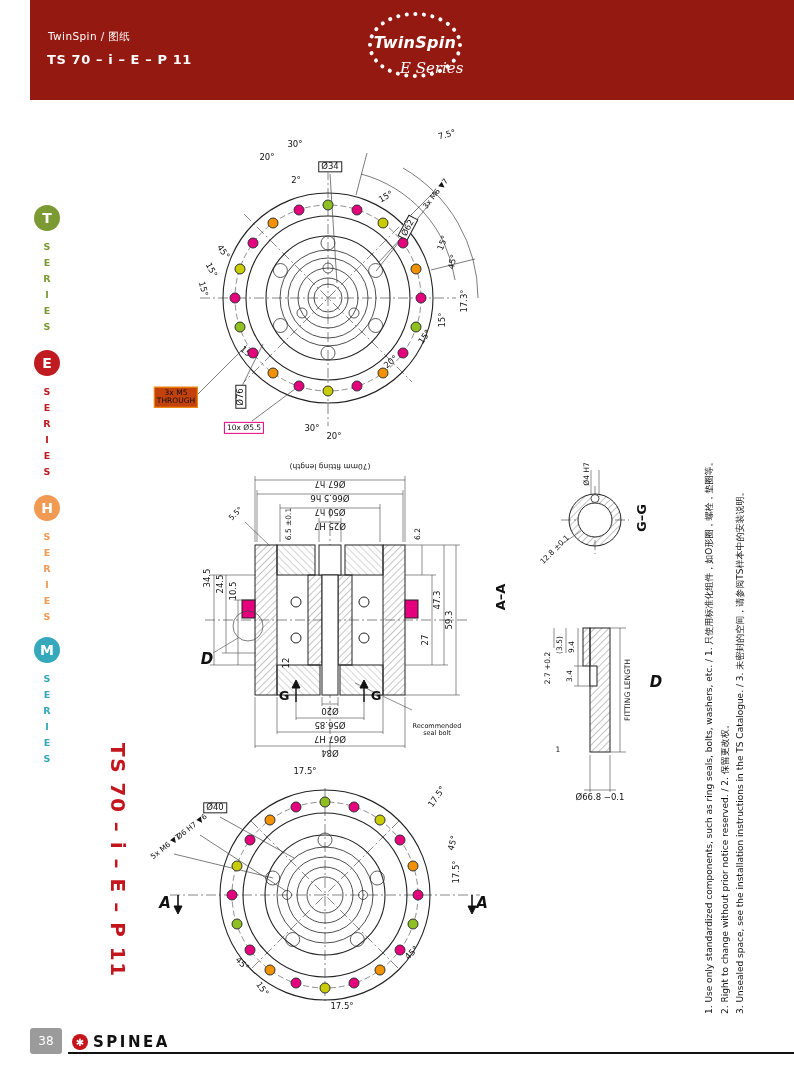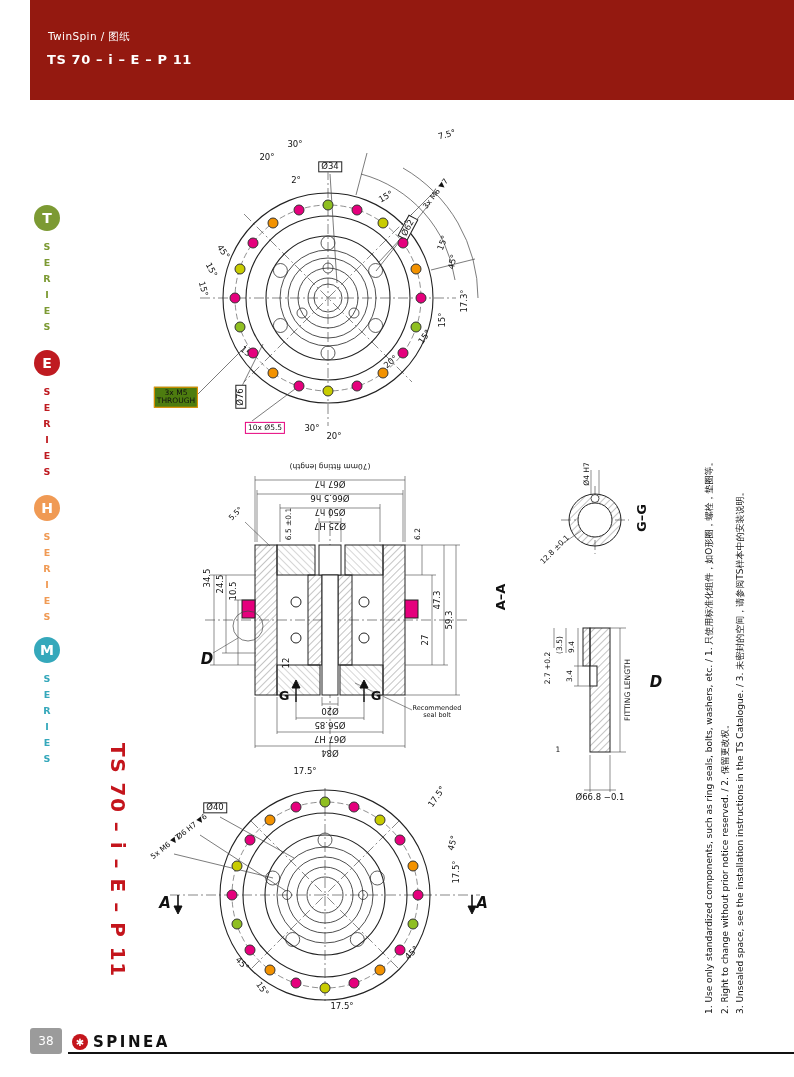--- a/index.html
+++ b/index.html
@@ -26,21 +26,21 @@
   .series-item.h .badge{background:var(--series-h)} .series-item.h .vword{color:var(--series-h)}
   .series-item.m .badge{background:var(--series-m)} .series-item.m .vword{color:var(--series-m)}
 
   
   .view { position:absolute; }
   .view svg { position:absolute; inset:0; }
   .dim { position:absolute; font-size:8.5px; color:#111; white-space:pre; text-align:center; line-height:1.1; }
   .dim.sm { font-size:7.5px; }
   .dim.tiny { font-size:6.5px; }
   .dim.box { border:1px solid #222; background:#fff; padding:0 2px; }
-  .dim.box-orange { border:1.5px solid var(--dot-orange); background:#4d7c0f; padding:1px 2px; font-size:7.5px; }
+  .dim.box-orange { border:1.5px solid var(--dot-orange); background:#c2410c; padding:1px 2px; font-size:7.5px; }
   .dim.box-pink { border:1.5px solid var(--dot-magenta); background:#fff; padding:1px 2px; font-size:7.5px; }
   .dim.big { font-size:13px; font-weight:600; }
   .dim.bigi { font-size:15px; font-weight:600; font-style:italic; }
   .dim.secA { font-size:15px; font-weight:bold; font-style:italic; }
   .dot { position:absolute; transform:translate(-50%,-50%); border:1px solid #333; border-radius:50%; }
 
   
   .side-title { position:absolute; left:130px; top:743px; width:252px; transform-origin:0 0; transform:rotate(90deg); color:var(--accent-red); font-size:20px; font-weight:bold; letter-spacing:1.5px; white-space:nowrap; }
   .notes { position:absolute; left:702px; top:1014px; width:656px; transform-origin:0 0; transform:rotate(-90deg); }
   .note { font-size:9px; line-height:15.5px; color:#111; white-space:nowrap; }
@@ -53,20 +53,27 @@
   .rule { position:absolute; left:68px; top:1052px; width:726px; height:2px; background:#111; }
 </style>
 </head>
 <body>
 
 <div class="page">
 
   <header class="topbar">
     <div class="crumb">TwinSpin / 图纸</div>
     <div class="model">TS 70 – i – E – P 11</div>
+    <div class="logo">
+      <svg viewBox="0 0 110 90">
+        <ellipse cx="55" cy="40" rx="45" ry="31" fill="none" stroke="#fff" stroke-width="4" stroke-linecap="round" stroke-dasharray="0.1 8.5"></ellipse>
+      </svg>
+      <span class="logo-brand">TwinSpin</span>
+      <span class="logo-series">E Series</span>
+    </div>
   </header>
 
   <aside>
     <div class="series-item t">
       <span class="badge">T</span>
       <span class="vword">SERIES</span>
     </div>
     <div class="series-item e">
       <span class="badge">E</span>
       <span class="vword">SERIES</span>
@@ -141,21 +148,21 @@
         <span class="dim" style="left: 313px; top: 147px; transform: translate(-50%, -50%) rotate(-78deg);">45°</span>
         <span class="dim" style="left: 325px; top: 186px; transform: translate(-50%, -50%) rotate(-90deg);">17.3°</span>
         <span class="dim" style="left: 303px; top: 205px; transform: translate(-50%, -50%) rotate(-90deg);">15°</span>
         <span class="dim" style="left: 83px; top: 137px; transform: translate(-50%, -50%) rotate(55deg);">45°</span>
         <span class="dim" style="left: 71px; top: 155px; transform: translate(-50%, -50%) rotate(62deg);">15°</span>
         <span class="dim" style="left: 63px; top: 174px; transform: translate(-50%, -50%) rotate(75deg);">15°</span>
         <span class="dim" style="left: 107px; top: 238px; transform: translate(-50%, -50%) rotate(40deg);">15°</span>
         <span class="dim box" style="left: 101px; top: 282px; transform: translate(-50%, -50%) rotate(-90deg);">Ø76</span>
         <span class="dim box-orange" style="left: 36px; top: 282px; transform: translate(-50%, -50%) rotate(0deg);">3x M5
 THROUGH</span>
-        <span class="dim box-pink" style="left: 104px; top: 313px; transform: translate(-50%, -50%) rotate(0deg); margin-left: 21px;">10x Ø5.5</span>
+        <span class="dim box-pink" style="left: 104px; top: 313px; transform: translate(-50%, -50%) rotate(0deg);">10x Ø5.5</span>
         <span class="dim" style="left: 172px; top: 314px; transform: translate(-50%, -50%) rotate(0deg);">30°</span>
         <span class="dim" style="left: 194px; top: 322px; transform: translate(-50%, -50%) rotate(0deg);">20°</span>
         <span class="dim" style="left: 251px; top: 247px; transform: translate(-50%, -50%) rotate(-40deg);">20°</span>
         <span class="dim" style="left: 285px; top: 222px; transform: translate(-50%, -50%) rotate(-55deg);">15°</span>
         <span class="dot" style="left: 281px; top: 183px; height: 11px; width: 11px; background: var(--dot-magenta);"></span>
         <span class="dot" style="left: 276.448px; top: 154.261px; height: 11px; width: 11px; background: var(--dot-orange);"></span>
         <span class="dot" style="left: 263.239px; top: 128.336px; height: 11px; width: 11px; background: var(--dot-magenta);"></span>
         <span class="dot" style="left: 242.664px; top: 107.761px; height: 11px; width: 11px; background: var(--dot-yellow);"></span>
         <span class="dot" style="left: 216.739px; top: 94.5517px; height: 11px; width: 11px; background: var(--dot-magenta);"></span>
         <span class="dot" style="left: 188px; top: 90px; height: 11px; width: 11px; background: var(--dot-green);"></span>
@@ -306,21 +313,21 @@
         <span class="dim" style="left: 276px; top: 190px; transform: translate(-50%, -50%) rotate(-90deg);">27</span>
         <span class="dim" style="left: 137px; top: 213px; transform: translate(-50%, -50%) rotate(-90deg);">12</span>
         <span class="dim" style="left: 180px; top: 260px; transform: translate(-50%, -50%) rotate(180deg);">Ø20</span>
         <span class="dim" style="left: 180px; top: 274px; transform: translate(-50%, -50%) rotate(180deg);">Ø56.85</span>
         <span class="dim" style="left: 180px; top: 288px; transform: translate(-50%, -50%) rotate(180deg);">Ø67 H7</span>
         <span class="dim" style="left: 180px; top: 302px; transform: translate(-50%, -50%) rotate(180deg);">Ø84</span>
         <span class="dim big" style="left: 134px; top: 246px; transform: translate(-50%, -50%) rotate(0deg);">G</span>
         <span class="dim big" style="left: 226px; top: 246px; transform: translate(-50%, -50%) rotate(0deg);">G</span>
         <span class="dim bigi" style="left: 57px; top: 209px; transform: translate(-50%, -50%) rotate(0deg);">D</span>
         <span class="dim big" style="left: 351px; top: 147px; transform: translate(-50%, -50%) rotate(-90deg);">A–A</span>
-        <span class="dim tiny" style="left: 287px; top: 262px; transform: translate(-50%, -50%) rotate(0deg);">Recommended
+        <span class="dim tiny" style="left: 287px; top: 280px; transform: translate(-50%, -50%) rotate(0deg);">Recommended
 seal bolt</span>
         <span class="dim sm" style="left: 437px; top: 24px; transform: translate(-50%, -50%) rotate(-90deg);">Ø4 H7</span>
         <span class="dim sm" style="left: 405px; top: 100px; transform: translate(-50%, -50%) rotate(-45deg);">12.8 ±0.1</span>
         <span class="dim big" style="left: 492px; top: 68px; transform: translate(-50%, -50%) rotate(-90deg);">G–G</span>
         <span class="dim sm" style="left: 410px; top: 195px; transform: translate(-50%, -50%) rotate(-90deg);">(3.5)</span>
         <span class="dim sm" style="left: 398px; top: 218px; transform: translate(-50%, -50%) rotate(-90deg);">2.7 +0.2</span>
         <span class="dim sm" style="left: 422px; top: 197px; transform: translate(-50%, -50%) rotate(-90deg);">9.4</span>
         <span class="dim sm" style="left: 478px; top: 240px; transform: translate(-50%, -50%) rotate(-90deg);">FITTING LENGTH</span>
         <span class="dim sm" style="left: 420px; top: 226px; transform: translate(-50%, -50%) rotate(-90deg);">3.4</span>
         <span class="dim sm" style="left: 408px; top: 300px; transform: translate(-50%, -50%) rotate(0deg);">1</span>

